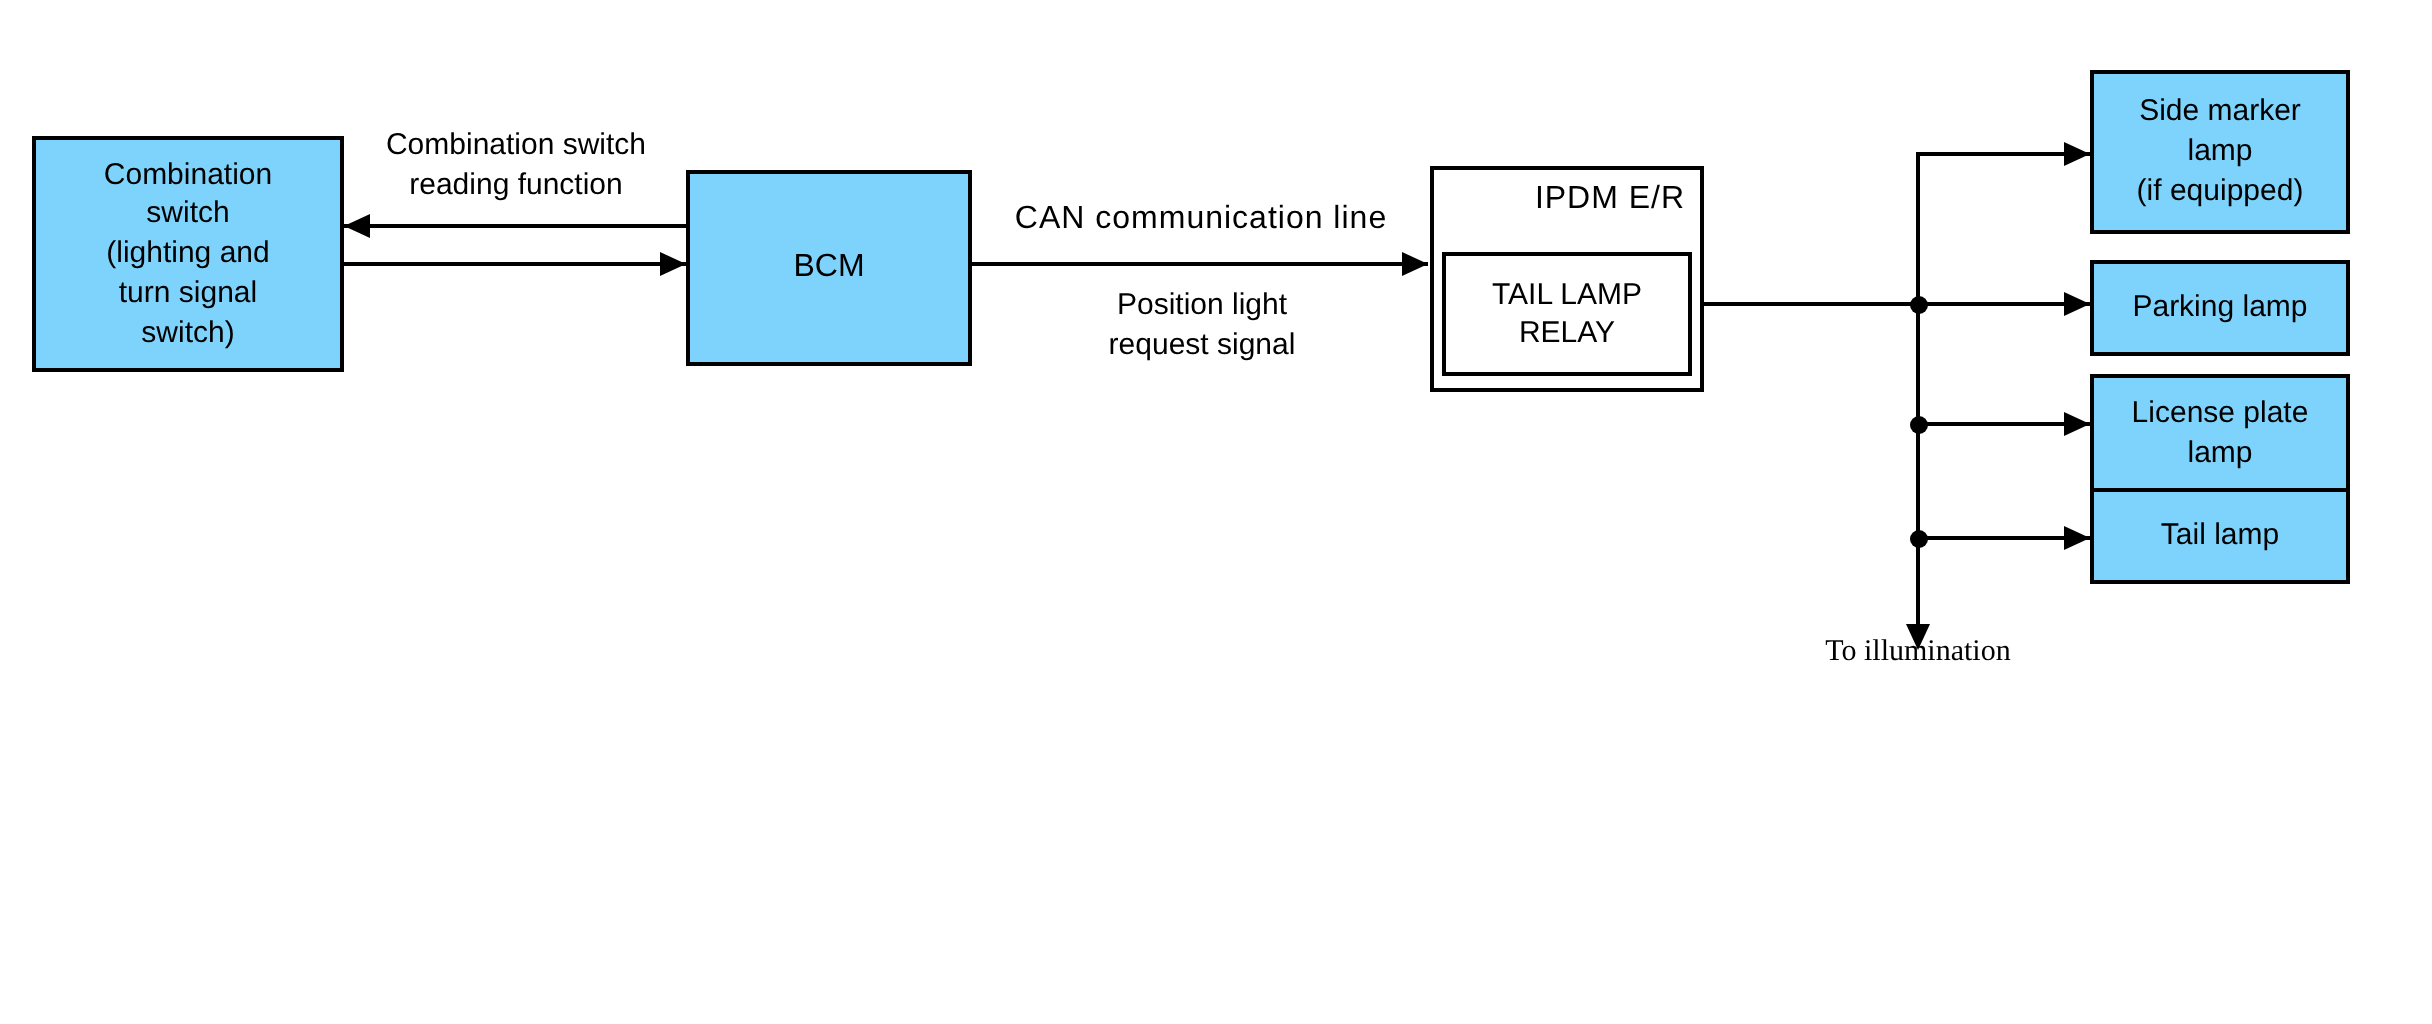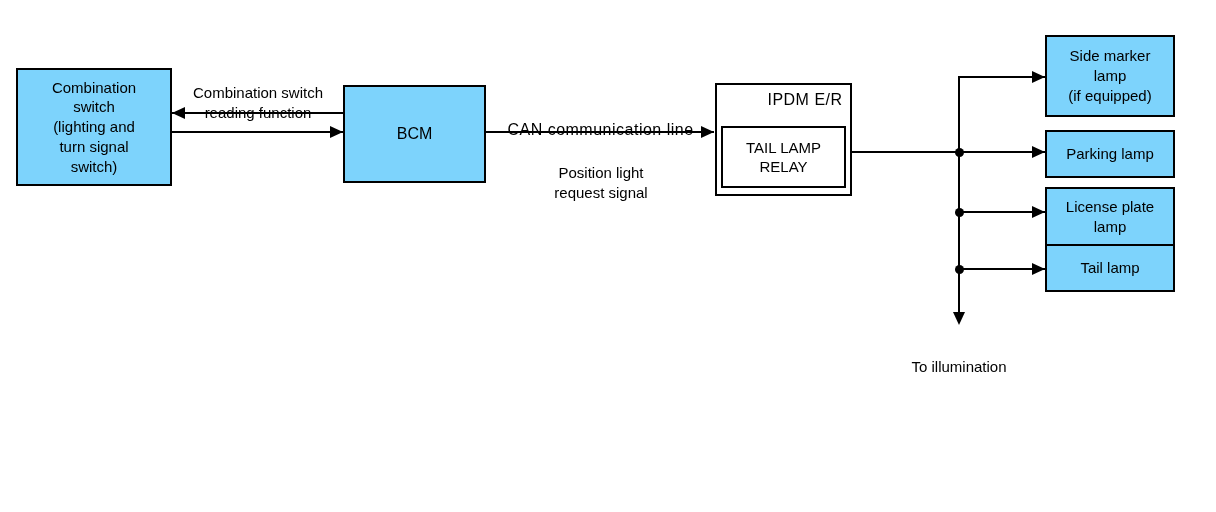--- a/index.html
+++ b/index.html
@@ -94,21 +94,20 @@
     height: 9px;
     border-radius: 50%;
     background: #000000;
   }
   .lbl {
     position: absolute;
     text-align: center;
     white-space: pre-line;
     font-size: 15px;
     line-height: 1.3;
-    margin-top: 20px;
   }
   .lbl-can {
     font-size: 16px;
     letter-spacing: 0.5px;
   }
 </style>
 </head>
 <body>
 
 <div id="canvas">
@@ -160,15 +159,15 @@
 
   <div class="dot" style="left:955px; top:148px;"></div>
   <div class="dot" style="left:955px; top:208px;"></div>
   <div class="dot" style="left:955px; top:265px;"></div>
 
   <div class="lbl" style="left:173px; top:63px; width:170px;">Combination switch
 reading function</div>
   <div class="lbl lbl-can" style="left:486px; top:100px; width:229px;text-align:center;">CAN communication line</div>
   <div class="lbl" style="left:516px; top:143px; width:170px;">Position light
 request signal</div>
-  <div class="lbl" style="left:879px; top:337px; width:160px;">To illumination</div>
+  <div class="lbl" style="left:879px; top:317px; width:160px;font-family:Liberation Serif, serif;">To illumination</div>
 
 </div>
 
 </body></html>

